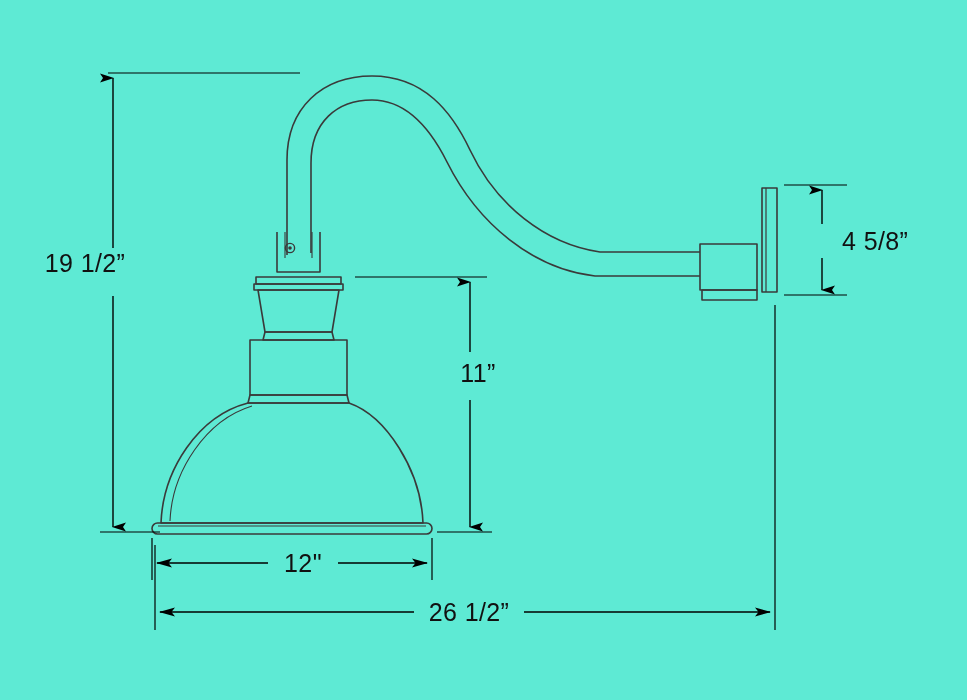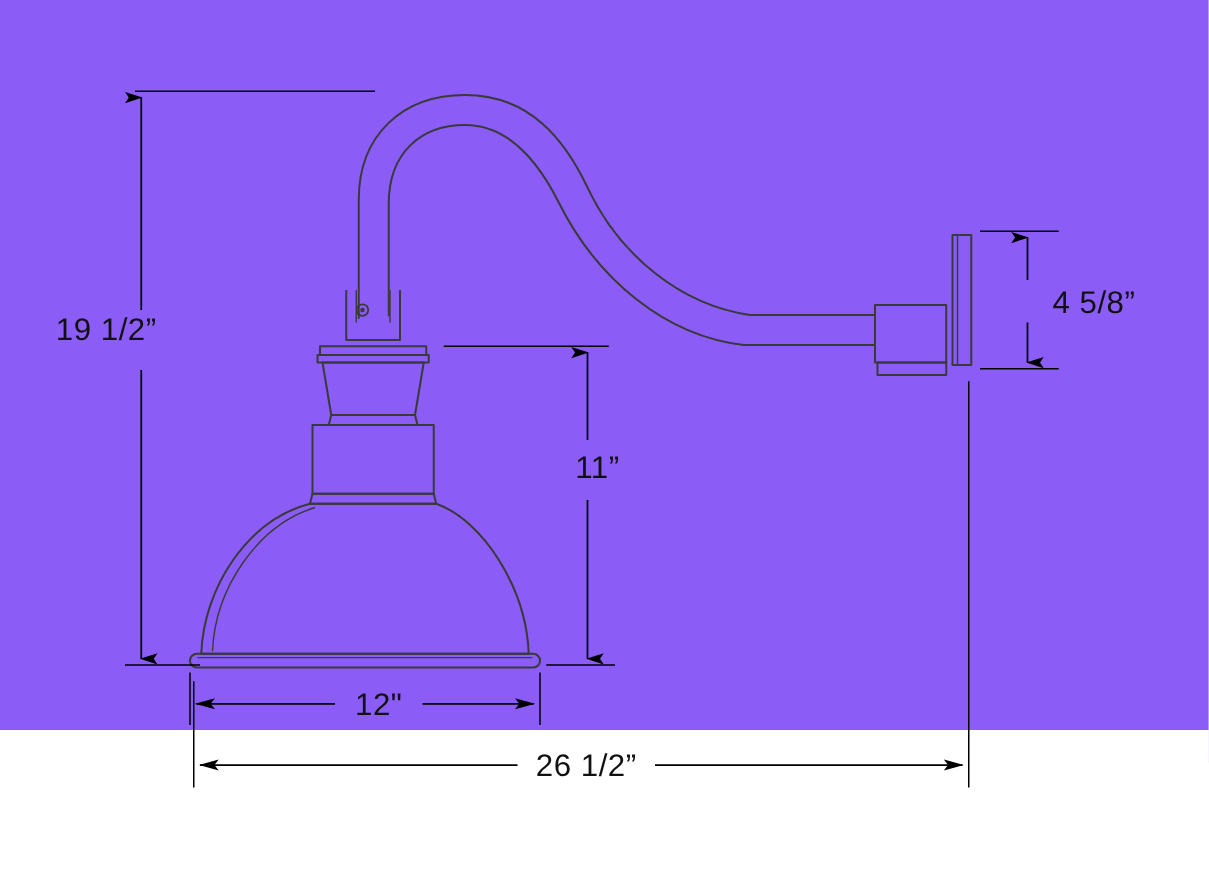--- a/index.html
+++ b/index.html
@@ -10,22 +10,22 @@
   body {
     width: 967px;
     height: 700px;
     font-family: "Liberation Sans", sans-serif;
     color: #000000;
     overflow: hidden;
   }
   #drawing-root {
     position: relative;
     width: 967px;
-    height: 584px;
-    background: #8b5cf6;
+    height: 700px;
+    background: #5eead4;
     text-align: center;
   }
   svg.drawing {
     display: block;
     width: 967px;
     height: 700px;
   }
   .dim-text {
     font-family: "Liberation Sans", sans-serif;
     font-size: 25px;

